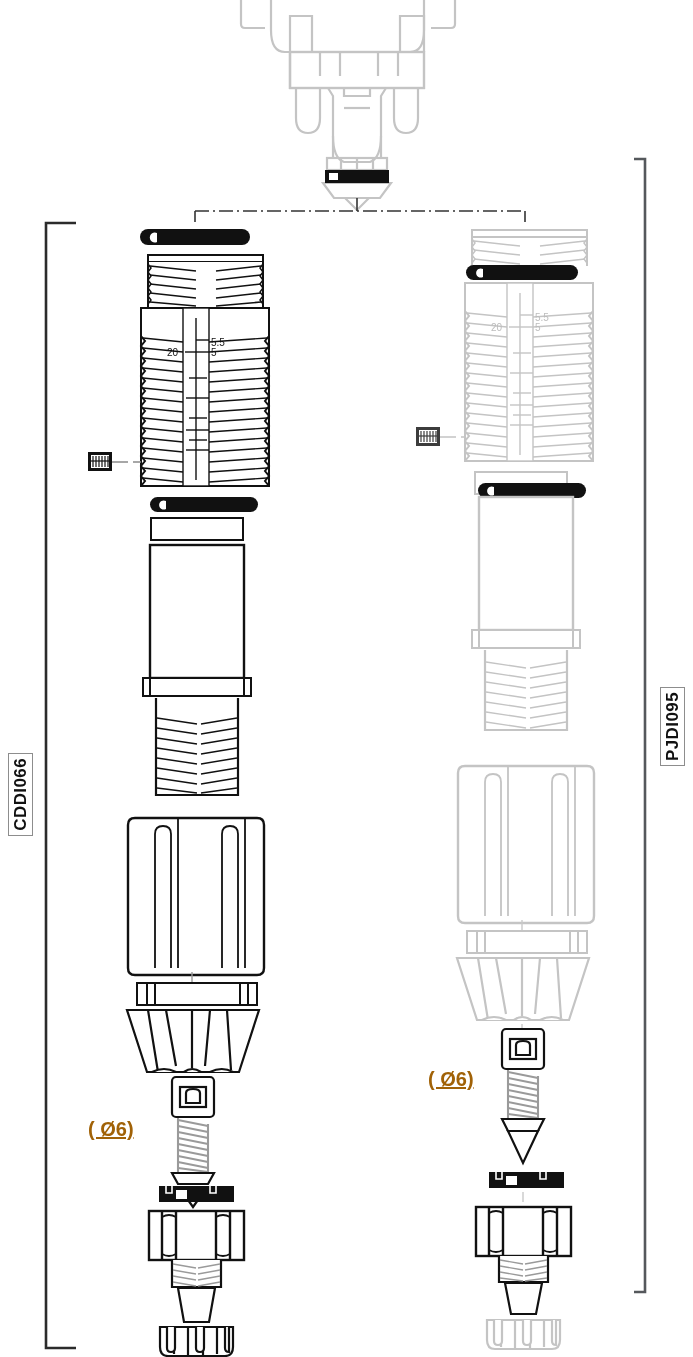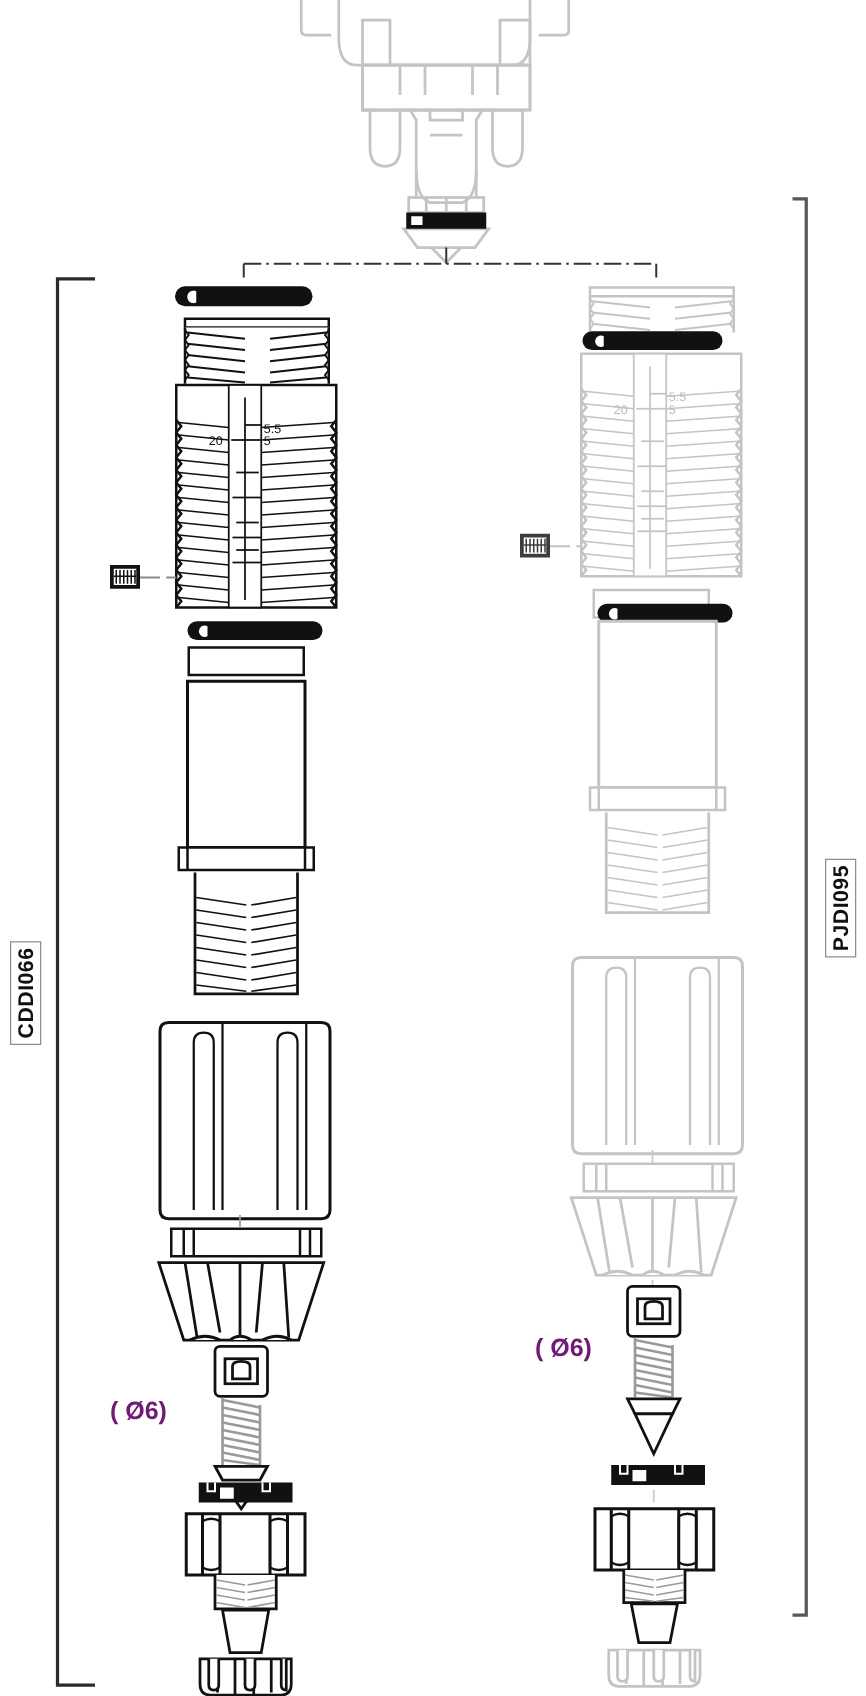--- a/index.html
+++ b/index.html
@@ -7,21 +7,21 @@
        font-family:"Liberation Sans",sans-serif;}
   .stage{position:absolute;left:0;top:0;width:693px;height:1357px;}
   svg{display:block;}
   .lbl-box{position:absolute;border:1px solid #8d8d8d;background:#fff;
            padding:4px 3px;box-sizing:border-box;}
   .lbl-txt{font-weight:bold;font-size:17px;letter-spacing:.4px;color:#111;
            writing-mode:vertical-rl;transform:rotate(180deg);white-space:nowrap;
            display:block;line-height:1;}
   #label-left{left:8px;top:753px;}
   #label-right{left:660px;top:687px;}
-  .dia{position:absolute;font-weight:bold;font-size:20px;color:#701a75;white-space:nowrap;}
+  .dia{position:absolute;font-weight:bold;font-size:20px;color:#a16207;white-space:nowrap;text-decoration:underline;}
   #dia-left{left:88px;top:1118px;}
   #dia-right{left:428px;top:1068px;}
 </style>
 </head>
 <body>
 
 <div class="stage">
 <svg width="693" height="1357" viewBox="0 0 693 1357">
   <defs>
     <g id="thread-pat"></g>

